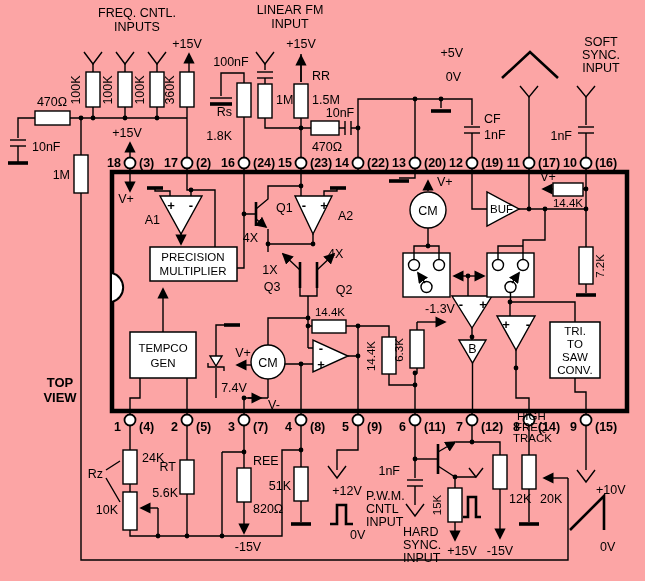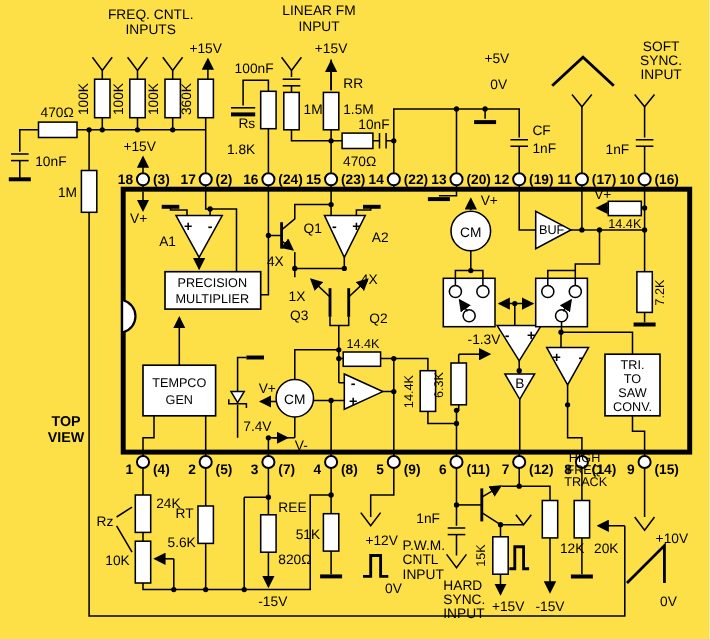--- a/index.html
+++ b/index.html
@@ -1,16 +1,16 @@
 <!DOCTYPE html>
 <html><head>
 <meta charset="utf-8">
 <style>
   html,body{margin:0;padding:0;background:#ffffff;}
-  .stage{position:relative;width:645px;height:581px;background:#fde047;font-family:"Liberation Sans",sans-serif;}
+  .stage{position:relative;width:645px;height:581px;background:#fca5a5;font-family:"Liberation Sans",sans-serif;}
   svg{position:absolute;left:0;top:0;}
   text{fill:#000;font-family:"Liberation Sans",sans-serif;}
   .t{font-size:12.5px;}
   .ts{font-size:11.5px;}
   .tb{font-size:13px;font-weight:bold;}
   .pin{font-size:12.5px;font-weight:bold;}
   .sign{font-size:13px;font-weight:bold;}
   .rot{font-size:11.5px;}
   .w{stroke:#000;stroke-width:1.4;fill:none;}
   .w2{stroke:#000;stroke-width:2.6;fill:none;}

